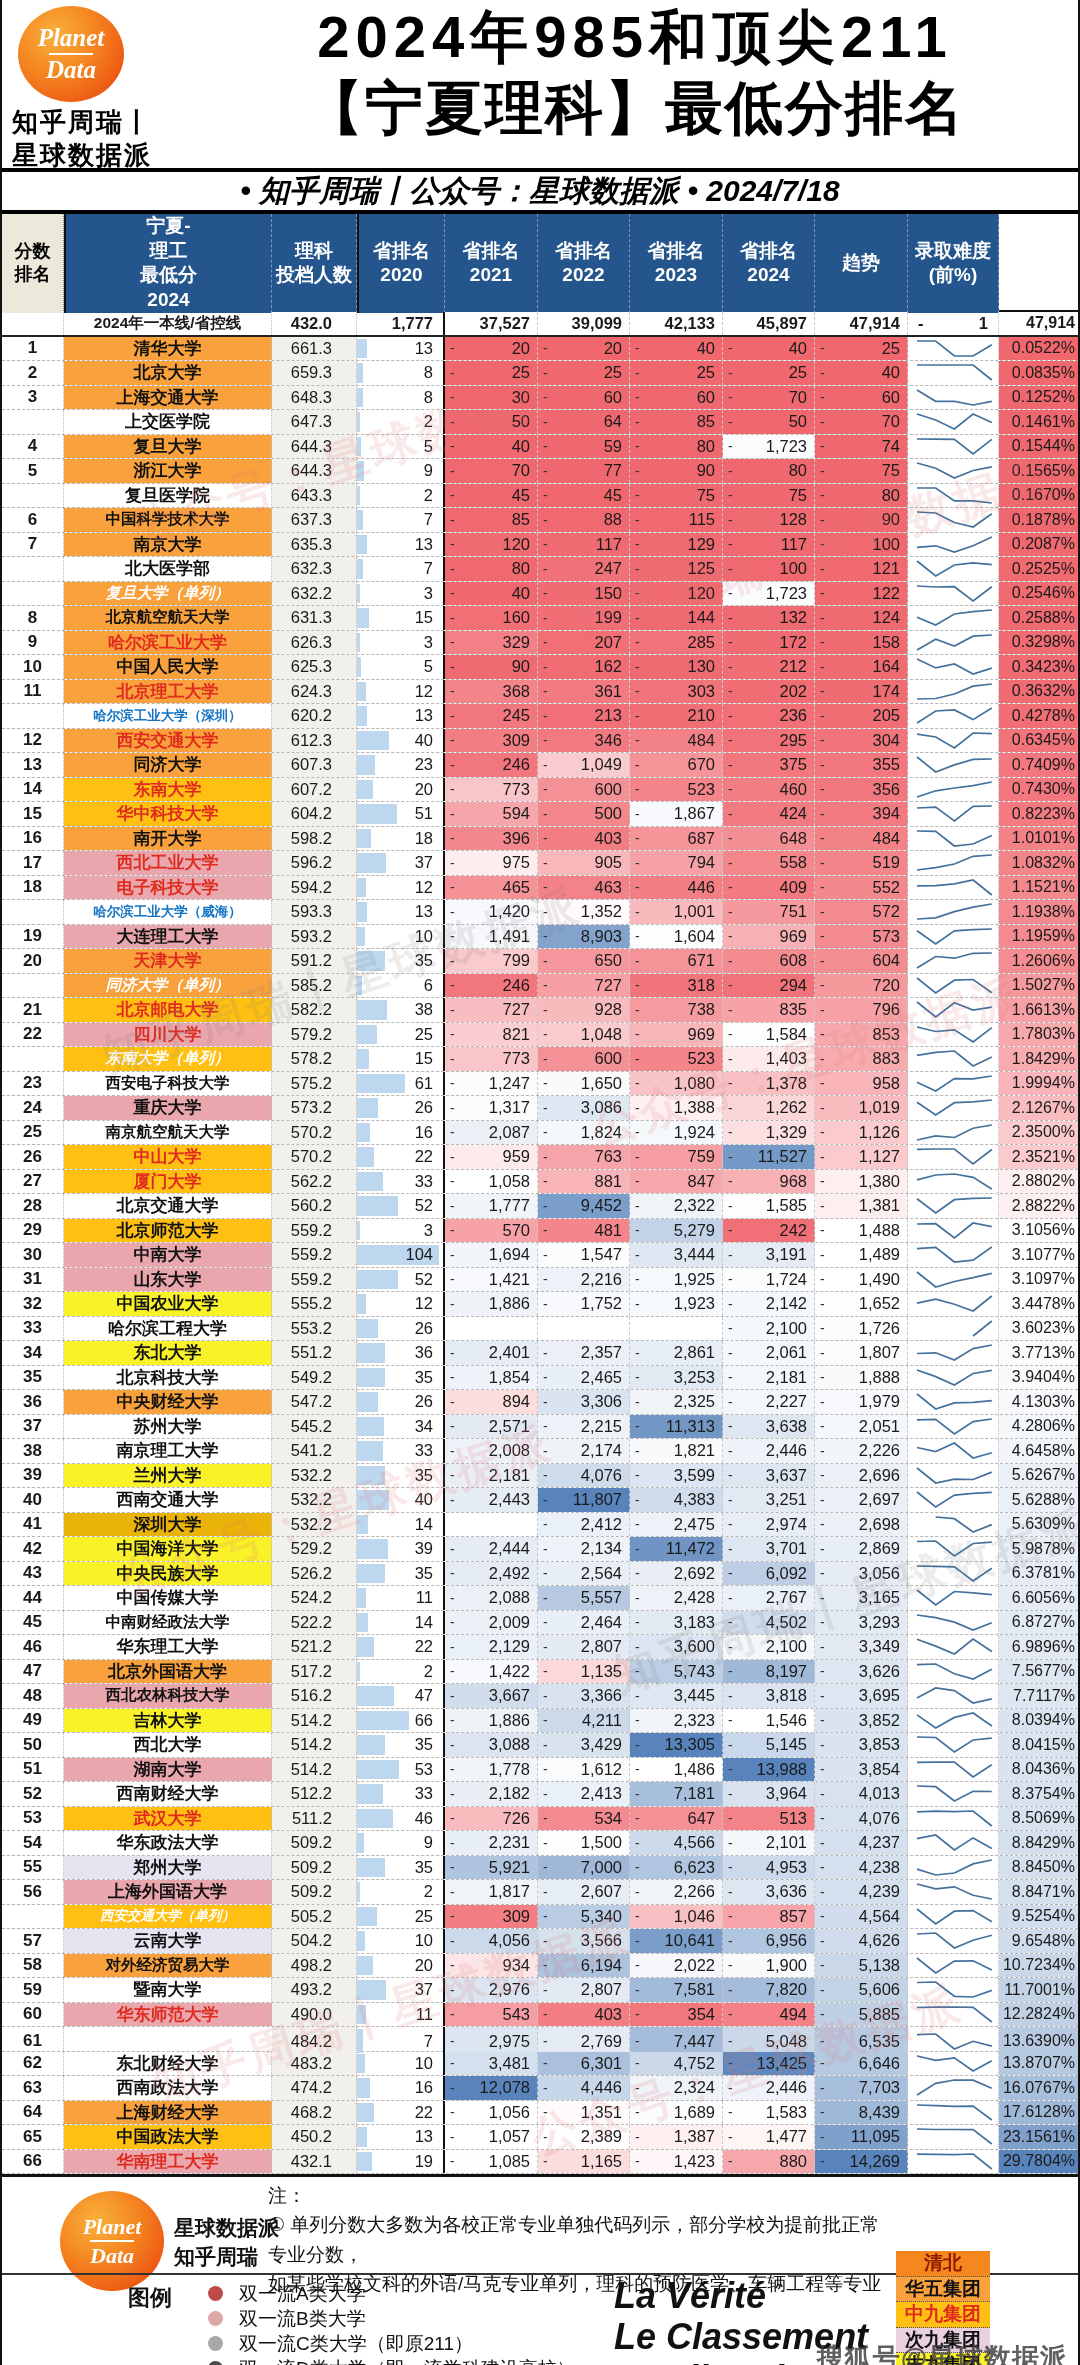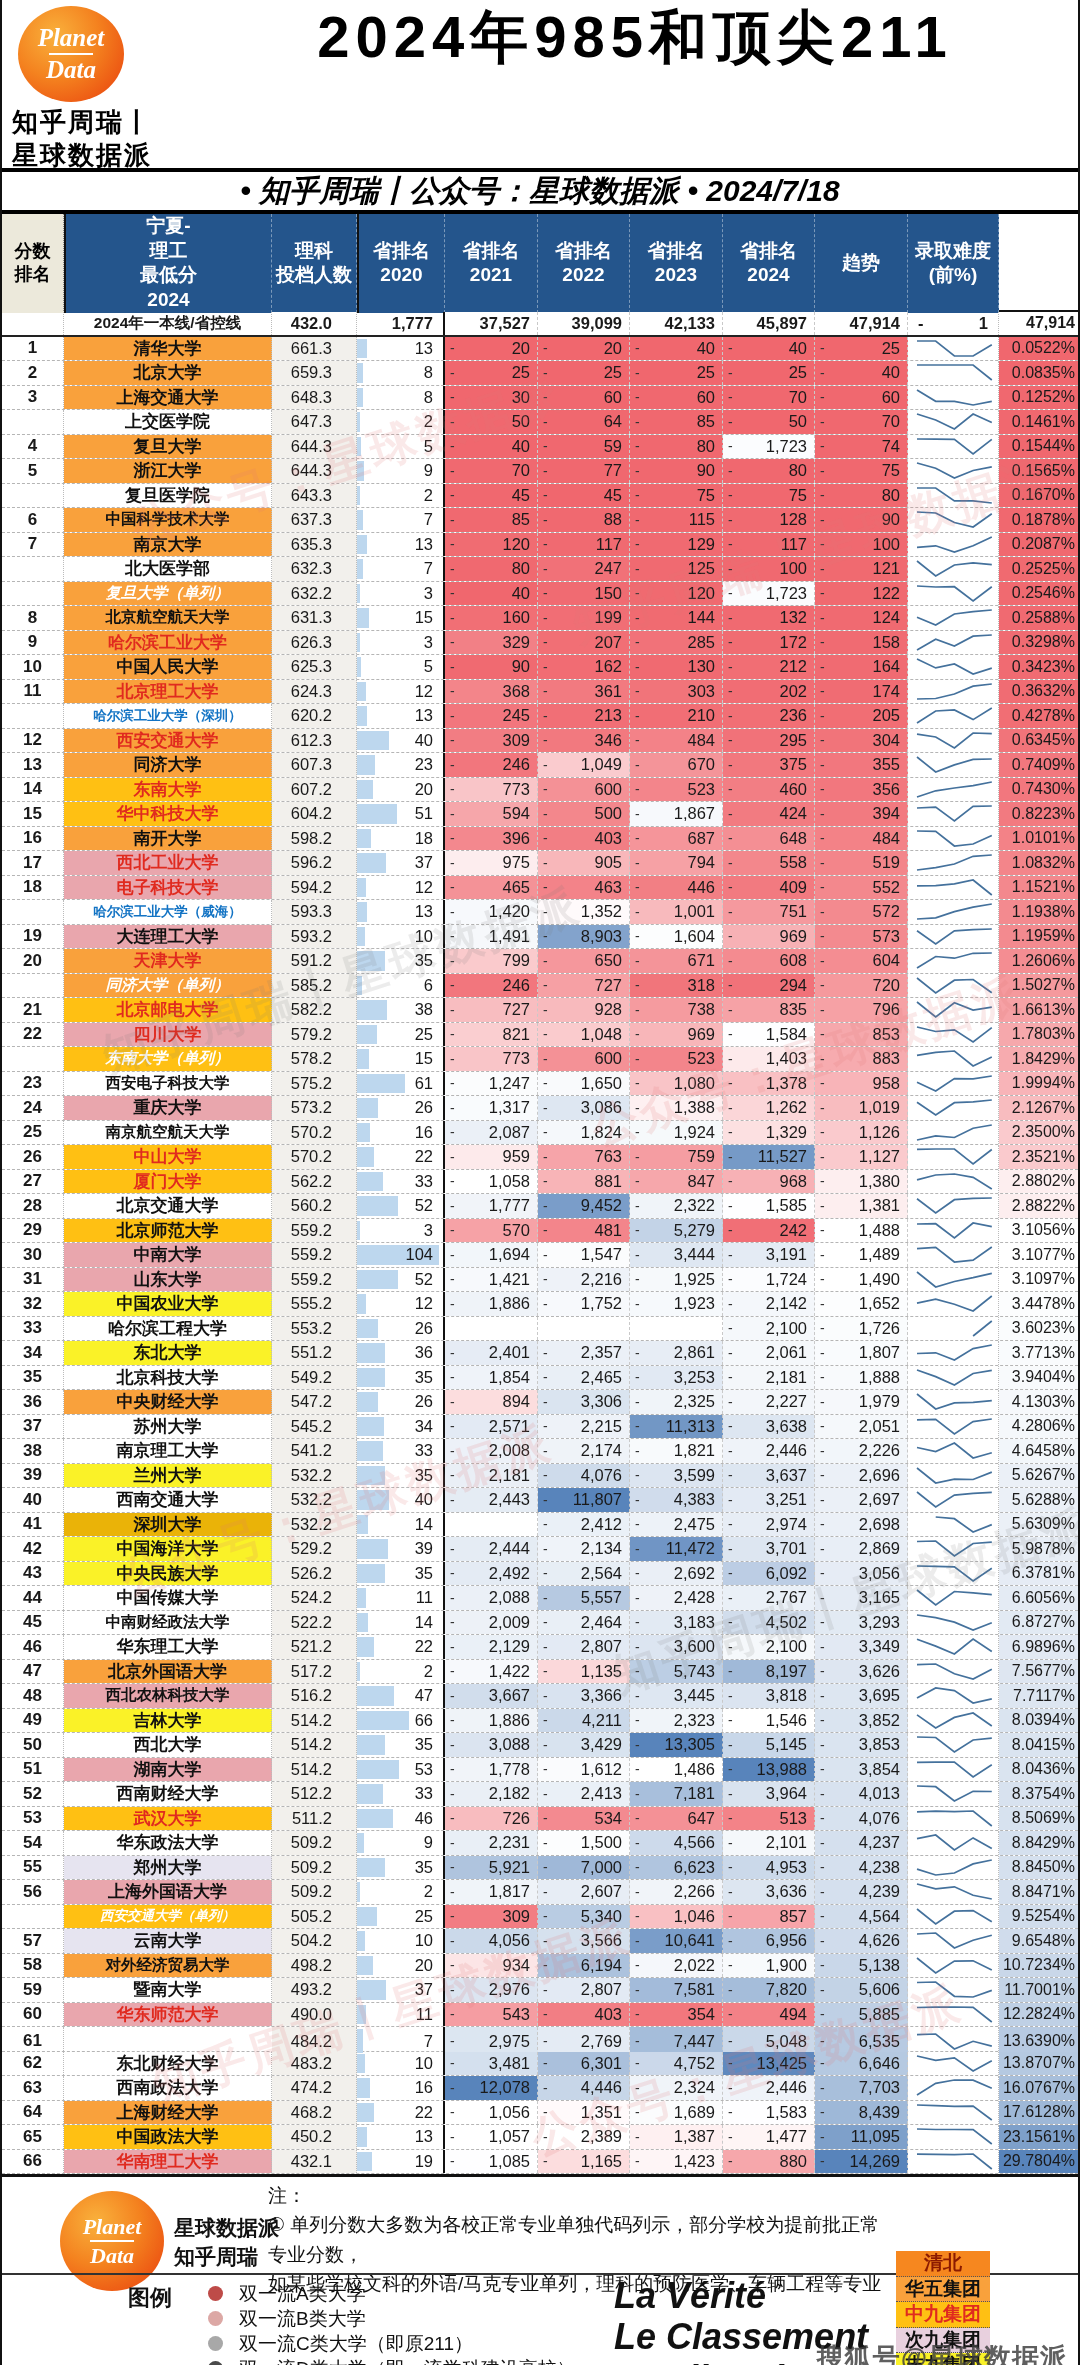--- a/index.html
+++ b/index.html
@@ -86,20 +86,21 @@
       <span class="lw">Planet</span>
       <span class="logo-sep"></span>
       <span class="lw">Data</span>
     </div>
     <div class="brand-lines">
       <div>知乎周瑞丨</div>
       <div>星球数据派</div>
     </div>
     <div class="titles">
       <div class="t1">2024年985和顶尖211</div>
+      <div class="t2">【宁夏理科】最低分排名</div>
     </div>
   </div>
   <div class="subtitle">• 知乎周瑞丨公众号：星球数据派 • 2024/7/18</div>
 
   <div id="table">
     <div class="hrow">
       <div class="hc beige first">分数
 排名</div>
       <div class="hc blue minscore">宁夏-
 理工

